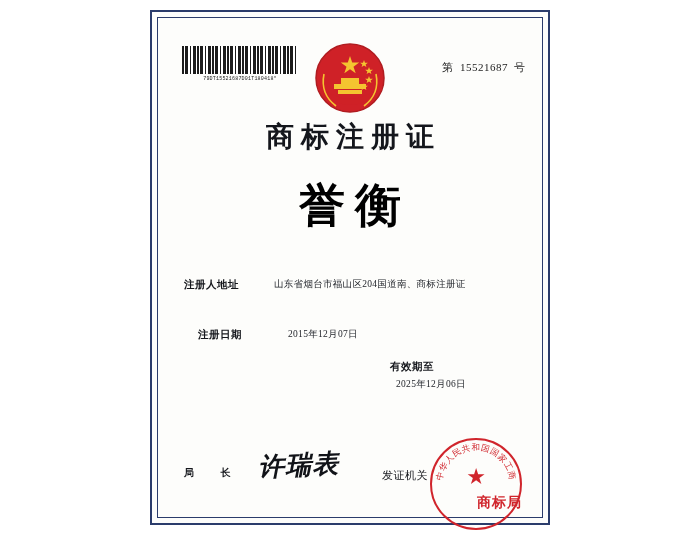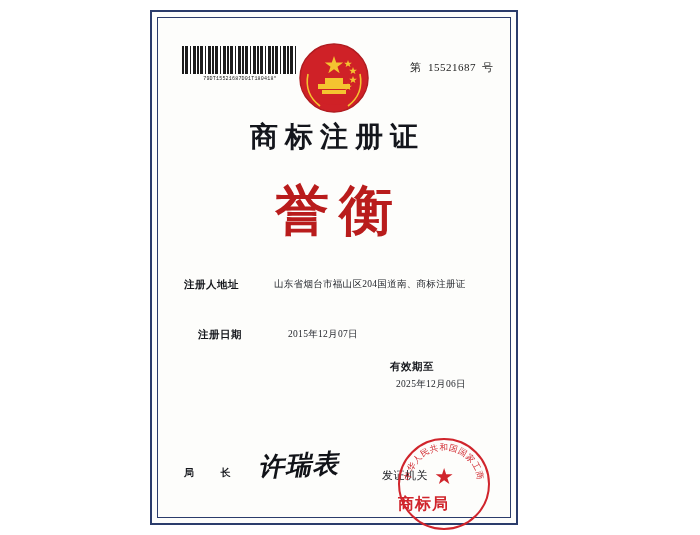--- a/index.html
+++ b/index.html
@@ -17,21 +17,21 @@
     position: relative;
     width: 700px;
     height: 535px;
     background: #ffffff;
   }
   
   .certificate {
     position: absolute;
     left: 150px;
     top: 10px;
-    width: 368px;
+    width: 400px;
     height: 515px;
     background: #fdfdfb;
     box-sizing: border-box;
   }
   .cert-border-outer {
     position: absolute;
     left: 0;
     top: 0;
     right: 0;
     bottom: 0;
@@ -121,25 +121,25 @@
     text-indent: 7px;
   }
   
   .trademark {
     position: absolute;
     left: 0;
     right: 0;
     top: 165px;
     text-align: center;
     font-family: "DejaVu Serif", serif;
-    font-size: 54px;
+    font-size: 46px;
     font-weight: bold;
     letter-spacing: 10px;
     text-indent: 10px;
-    color: #b91c1c;
+    color: #000000;
   }
   
   .fields {
     position: absolute;
     left: 34px;
     right: 30px;
     top: 268px;
   }
   .field-row {
     position: relative;
@@ -243,23 +243,23 @@
     transform: translateX(-50%);
     color: #d0252c;
     font-size: 22px;
     line-height: 22px;
   }
   .seal-bottom-text {
     position: absolute;
     left: 0;
     right: 0;
     top: 56px;
-    text-align: left;
+    text-align: right;
     color: #d0252c;
-    font-size: 16px;
+    font-size: 14px;
     font-weight: bold;
     letter-spacing: 1px;
   }
 </style>
 </head>
 <body>
 
 <div class="page">
   <div class="certificate">
     <div class="cert-border-outer"></div>

